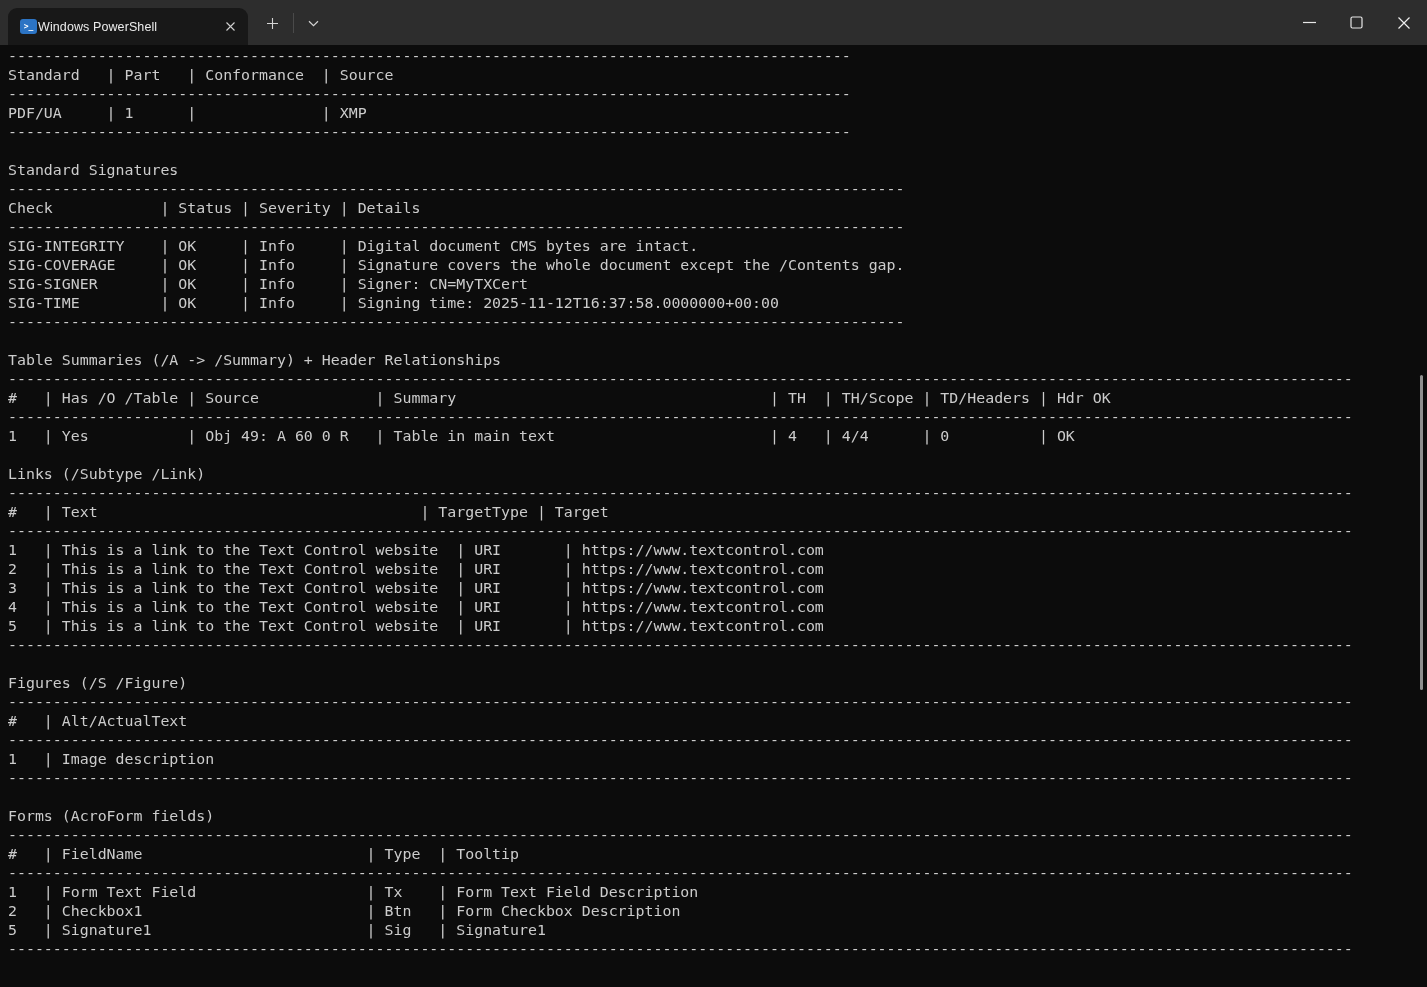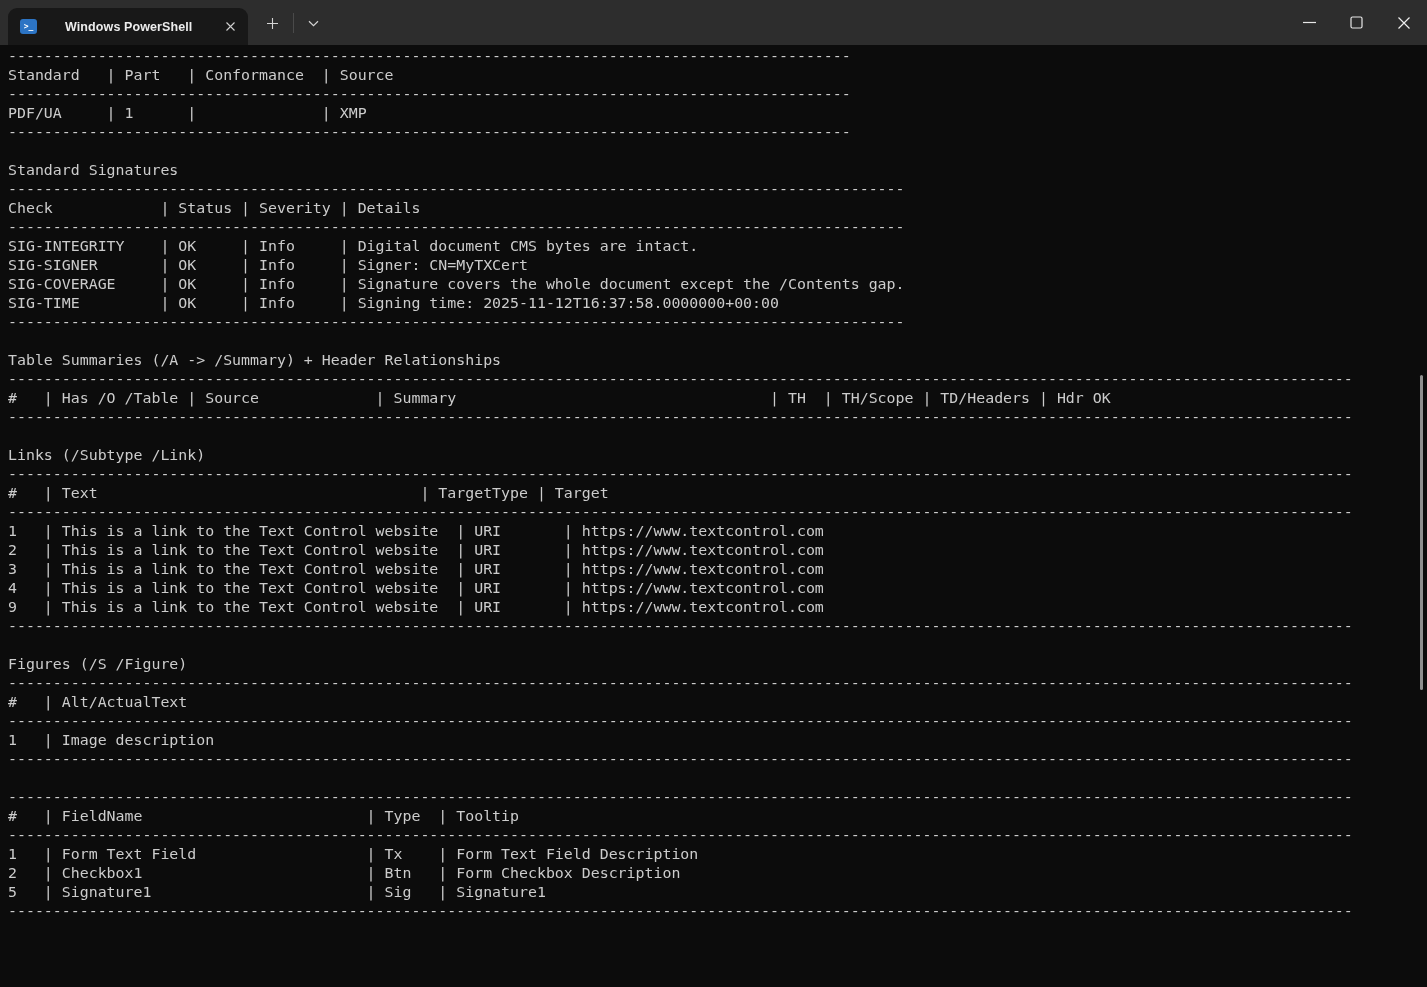--- a/index.html
+++ b/index.html
@@ -23,22 +23,22 @@
     padding:0 6px 0 12px;
   }
   .ps-icon {
     width:17px; height:15px; flex:0 0 auto;
     background:#2c74c4; border-radius:3px;
     color:#ffffff; font-family:"DejaVu Sans Mono", monospace;
     font-size:8px; font-weight:bold;
     display:flex; align-items:center; justify-content:center;
   }
   .tab-title {
-    flex:1; margin-left:28px;
-    color:#ececec; font-size:12.5px; font-weight:700; letter-spacing:.1px;
+    flex:1; margin-left:1px;
+    color:#ececec; font-size:12.5px; font-weight:400; letter-spacing:.1px;
     white-space:nowrap; overflow:hidden;
   }
   .tab-close {
     width:24px; height:24px; border-radius:4px;
     display:flex; align-items:center; justify-content:center;
   }
   .newtab-btn, .dropdown-btn {
     height:34px; margin-bottom:5px;
     display:flex; align-items:center; justify-content:center;
     border-radius:4px;
@@ -124,48 +124,50 @@
       <div class="tline">Standard   | Part   | Conformance  | Source</div>
       <div class="tline">----------------------------------------------------------------------------------------------</div>
       <div class="tline">PDF/UA     | 1      |              | XMP</div>
       <div class="tline">----------------------------------------------------------------------------------------------</div>
       <div class="tline"></div>
       <div class="tline">Standard Signatures</div>
       <div class="tline">----------------------------------------------------------------------------------------------------</div>
       <div class="tline">Check            | Status | Severity | Details</div>
       <div class="tline">----------------------------------------------------------------------------------------------------</div>
       <div class="tline">SIG-INTEGRITY    | OK     | Info     | Digital document CMS bytes are intact.</div>
+      <div class="tline">SIG-COVERAGE     | OK     | Info     | Signature covers the whole document except the /Contents gap.</div>
       <div class="tline">SIG-SIGNER       | OK     | Info     | Signer: CN=MyTXCert</div>
-      <div class="tline">SIG-COVERAGE     | OK     | Info     | Signature covers the whole document except the /Contents gap.</div>
       <div class="tline">SIG-TIME         | OK     | Info     | Signing time: 2025-11-12T16:37:58.0000000+00:00</div>
       <div class="tline">----------------------------------------------------------------------------------------------------</div>
       <div class="tline"></div>
       <div class="tline">Table Summaries (/A -&gt; /Summary) + Header Relationships</div>
       <div class="tline">------------------------------------------------------------------------------------------------------------------------------------------------------</div>
       <div class="tline">#   | Has /O /Table | Source             | Summary                                   | TH  | TH/Scope | TD/Headers | Hdr OK</div>
       <div class="tline">------------------------------------------------------------------------------------------------------------------------------------------------------</div>
+      <div class="tline">1   | Yes           | Obj 49: A 60 0 R   | Table in main text                        | 4   | 4/4      | 0          | OK</div>
       <div class="tline"></div>
       <div class="tline">Links (/Subtype /Link)</div>
       <div class="tline">------------------------------------------------------------------------------------------------------------------------------------------------------</div>
       <div class="tline">#   | Text                                    | TargetType | Target</div>
       <div class="tline">------------------------------------------------------------------------------------------------------------------------------------------------------</div>
       <div class="tline">1   | This is a link to the Text Control website  | URI       | https://www.textcontrol.com</div>
       <div class="tline">2   | This is a link to the Text Control website  | URI       | https://www.textcontrol.com</div>
       <div class="tline">3   | This is a link to the Text Control website  | URI       | https://www.textcontrol.com</div>
       <div class="tline">4   | This is a link to the Text Control website  | URI       | https://www.textcontrol.com</div>
-      <div class="tline">9   | This is a link to the Text Control website  | URI       | https://www.textcontrol.com</div>
+      <div class="tline">5   | This is a link to the Text Control website  | URI       | https://www.textcontrol.com</div>
       <div class="tline">------------------------------------------------------------------------------------------------------------------------------------------------------</div>
       <div class="tline"></div>
       <div class="tline">Figures (/S /Figure)</div>
       <div class="tline">------------------------------------------------------------------------------------------------------------------------------------------------------</div>
       <div class="tline">#   | Alt/ActualText</div>
       <div class="tline">------------------------------------------------------------------------------------------------------------------------------------------------------</div>
       <div class="tline">1   | Image description</div>
       <div class="tline">------------------------------------------------------------------------------------------------------------------------------------------------------</div>
       <div class="tline"></div>
+      <div class="tline">Forms (AcroForm fields)</div>
       <div class="tline">------------------------------------------------------------------------------------------------------------------------------------------------------</div>
       <div class="tline">#   | FieldName                         | Type  | Tooltip</div>
       <div class="tline">------------------------------------------------------------------------------------------------------------------------------------------------------</div>
       <div class="tline">1   | Form Text Field                   | Tx    | Form Text Field Description</div>
       <div class="tline">2   | Checkbox1                         | Btn   | Form Checkbox Description</div>
       <div class="tline">5   | Signature1                        | Sig   | Signature1</div>
       <div class="tline">------------------------------------------------------------------------------------------------------------------------------------------------------</div>
     </div>
 
   <div class="scrollbar-thumb"></div>

